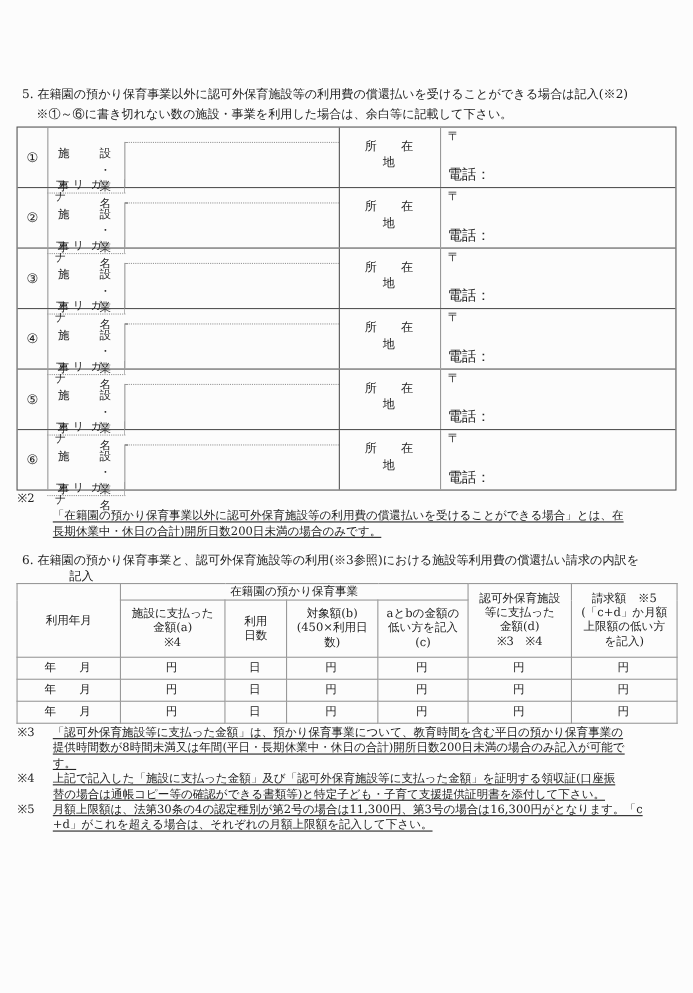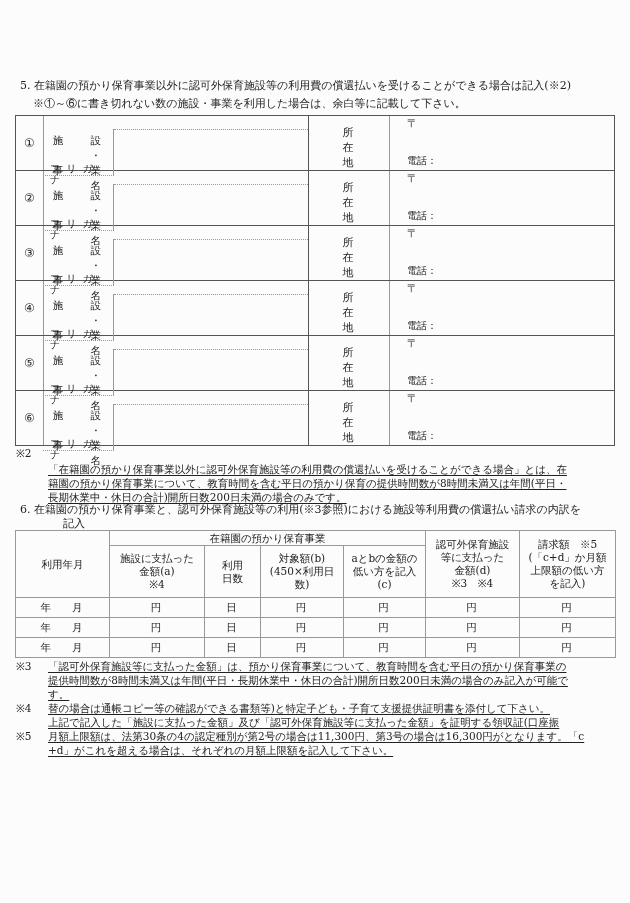--- a/index.html
+++ b/index.html
@@ -12,24 +12,24 @@
   
   .t1 { position:absolute; left:15px; top:115px; width:600px; border:1px solid #555; box-sizing:border-box; }
   .blk { position:relative; height:55px; border-bottom:1px solid #555; box-sizing:border-box; }
   .blk:last-child { border-bottom:none; height:54px; }
   .blk .num { position:absolute; left:0; top:0; width:27px; height:100%; border-right:1px solid #999; display:flex; align-items:center; justify-content:center; font-size:12px; }
   .blk .furi-lbl { position:absolute; left:27px; top:0; width:71px; height:13px; border-right:1px solid #999; border-bottom:1px dotted #999; font-size:10px; letter-spacing:6px; line-height:11px; padding-left:7px; box-sizing:border-box;margin-top:47px; }
   .blk .furi-val { position:absolute; left:98px; top:0; width:194px; height:13px; border-bottom:1px dotted #999; }
   .blk .name-lbl { position:absolute; left:27px; top:13px; width:71px; height:41px; border-right:1px solid #999; font-size:10.5px; padding-left:7px; box-sizing:border-box; line-height:15px; padding-top:4px; }
   .blk .name-lbl span { display:block; letter-spacing:12px;text-align:right; }
   .blk .name-val { position:absolute; left:98px; top:13px; width:194px; height:41px; }
-  .blk .addr-lbl { position:absolute; left:292px; top:0; width:82px; height:100%; border-left:1px solid #555; border-right:1px solid #999; box-sizing:border-box; font-size:11px; padding-top:9px; text-align:center; letter-spacing:22px; padding-left:20px; }
+  .blk .addr-lbl { position:absolute; left:292px; top:0; width:93px; height:100%; border-left:1px solid #555; border-right:1px solid #999; box-sizing:border-box; font-size:11px; padding-top:9px; text-align:center; letter-spacing:22px; padding-left:20px; }
   .blk .addr-val { position:absolute; left:385px; top:0; right:0; height:100%; padding-left:6px; box-sizing:border-box; }
   .blk .postal { position:absolute; left:6px; top:0; font-size:11px; }
-  .blk .tel { position:absolute; left:6px; bottom:2px; font-size:10px; }
+  .blk .tel { position:absolute; left:6px; bottom:2px; font-size:13px; }
   .u { text-decoration:underline; text-underline-offset:2px; }
   
   table.t2 { position:absolute; left:15px; top:530px; width:600px; border-collapse:collapse; border:1px solid #555; font-size:10.5px; table-layout:fixed; }
   table.t2 td, table.t2 th { border:1px solid #999; font-weight:normal; padding:0 4px; text-align:center; line-height:13px; }
   table.t2 td.r { padding-right:6px; height:19px; }
 </style>
 </head>
 <body>
 
 <div class="abs line" style="left:20px;top:79px;font-size:11px;">5. 在籍園の預かり保育事業以外に認可外保育施設等の利用費の償還払いを受けることができる場合は記入(※2)</div>
@@ -125,21 +125,20 @@
       <span class="postal">〒</span>
       <span class="tel">電話：</span>
     </div>
     </div>
   </div>
 
 <div class="abs" style="left:16px;top:446px;">
   <div class="line" style="position:absolute;left:0;top:0;">※2</div>
   <div style="position:absolute;left:32px;top:0;margin-top:16px;">
     <div class="line u">「在籍園の預かり保育事業以外に認可外保育施設等の利用費の償還払いを受けることができる場合」とは、在</div>
-    <div class="line u">籍園の預かり保育事業について、教育時間を含む平日の預かり保育の提供時間数が8時間未満又は年間(平日・</div>
     <div class="line u">長期休業中・休日の合計)開所日数200日未満の場合のみです。</div>
   </div>
 </div>
 
 <div class="abs line" style="left:20px;top:503px;font-size:11px;">6. 在籍園の預かり保育事業と、認可外保育施設等の利用(※3参照)における施設等利用費の償還払い請求の内訳を</div>
 <div class="abs line" style="left:33px;top:517px;font-size:11px;padding-left:30px;">記入</div>
 
 <table class="t2">
   <colgroup>
     <col style="width:94px">
@@ -225,22 +224,22 @@
       <div class="line" style="position:absolute;left:0;top:0;">※3</div>
       <div style="position:absolute;left:32px;top:0;">
         <div class="line u">「認可外保育施設等に支払った金額」は、預かり保育事業について、教育時間を含む平日の預かり保育事業の</div>
         <div class="line u">提供時間数が8時間未満又は年間(平日・長期休業中・休日の合計)開所日数200日未満の場合のみ記入が可能で</div>
         <div class="line u">す。</div>
       </div>
     </div>
     <div style="position: absolute; top: 42px; left: 0px;">
       <div class="line" style="position:absolute;left:0;top:0;">※4</div>
       <div style="position:absolute;left:32px;top:0;">
+        <div class="line u">上記で記入した「施設に支払った金額」及び「認可外保育施設等に支払った金額」を証明する領収証(口座振</div>
         <div class="line u">替の場合は通帳コピー等の確認ができる書類等)と特定子ども・子育て支援提供証明書を添付して下さい。</div>
-        <div class="line u">上記で記入した「施設に支払った金額」及び「認可外保育施設等に支払った金額」を証明する領収証(口座振</div>
       </div>
     </div>
     <div style="position: absolute; top: 70px; left: 0px;">
       <div class="line" style="position:absolute;left:0;top:0;">※5</div>
       <div style="position:absolute;left:32px;top:0;">
         <div class="line u">月額上限額は、法第30条の4の認定種別が第2号の場合は11,300円、第3号の場合は16,300円がとなります。「c</div>
         <div class="line u">+d」がこれを超える場合は、それぞれの月額上限額を記入して下さい。</div>
       </div>
     </div>
   </div>

